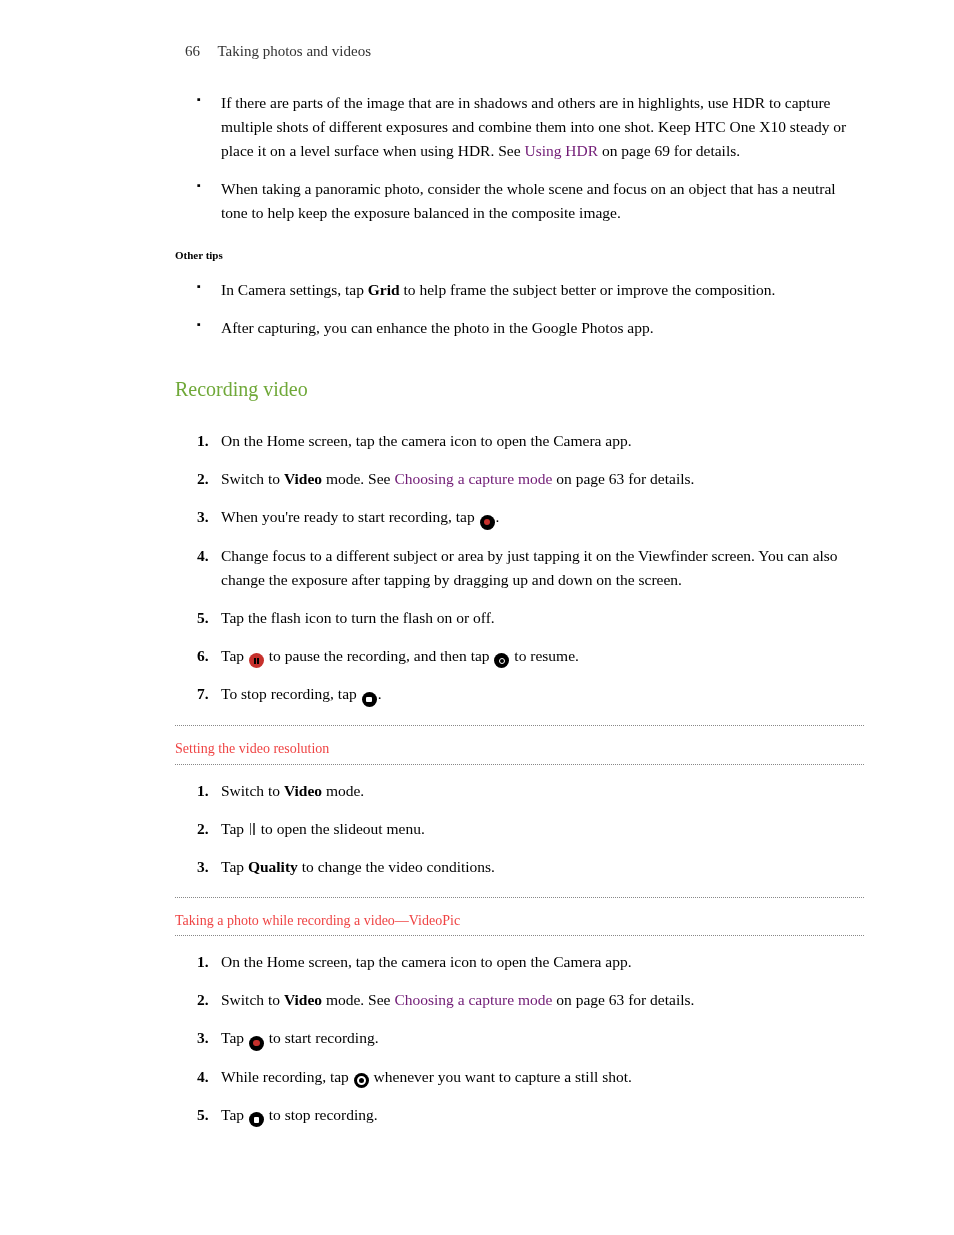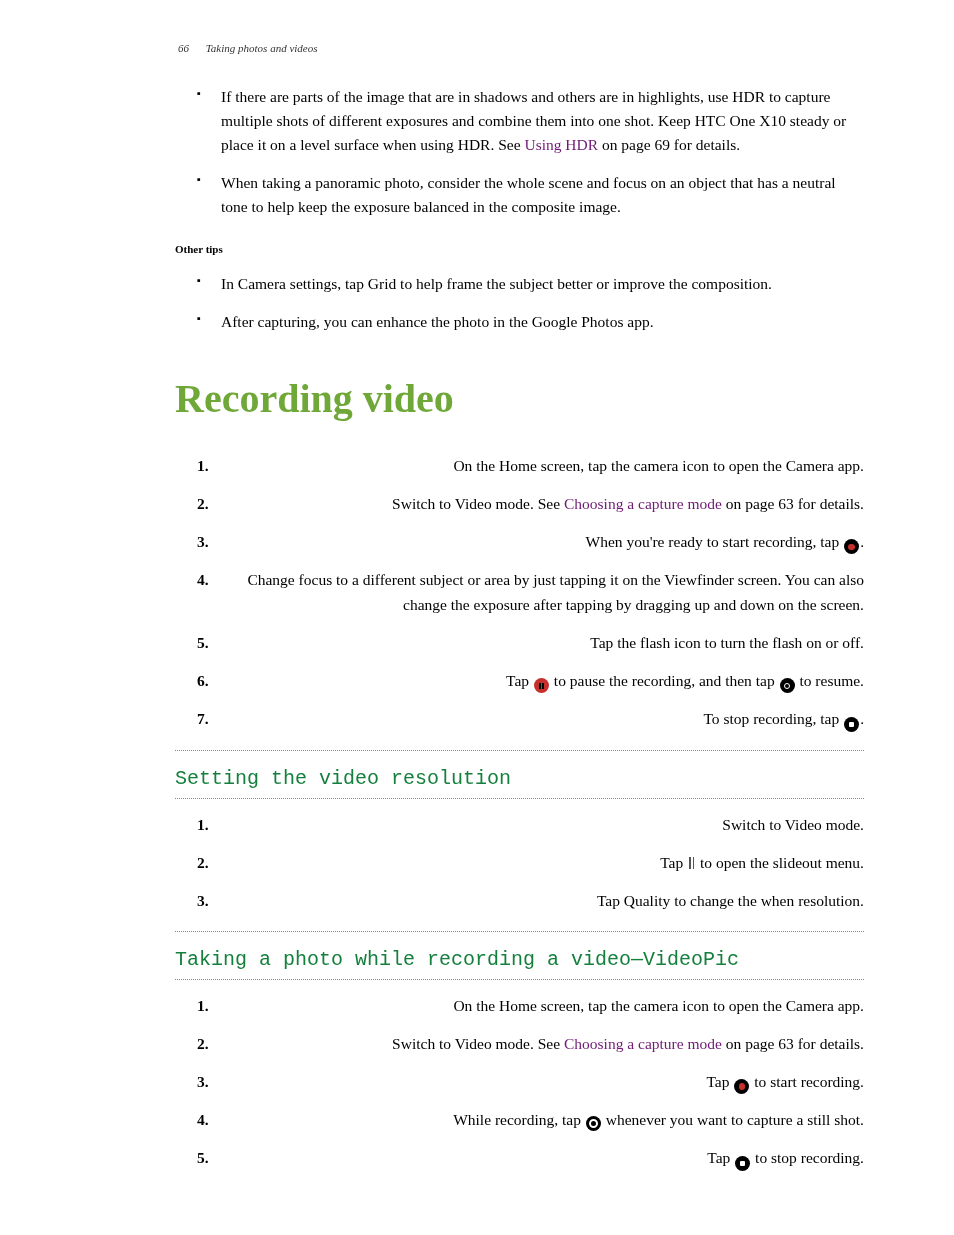--- a/index.html
+++ b/index.html
@@ -7,25 +7,24 @@
     font-size: 15.5px;
     line-height: 1.55;
     color: #000;
     background: #fff;
     margin: 0;
     padding: 40px 90px 60px 175px;
     width: 954px;
     box-sizing: border-box;
   }
   .header {
-    font-size: 11px;
+    font-size: 15px;
     color: #333;
     margin-bottom: 28px;
-    margin-left: 3px;
-    font-style: italic;
+    margin-left: 10px;
   }
   .header .page-num { margin-right: 14px; }
   ul.bullets {
     list-style: none;
     padding-left: 22px;
     margin: 0 0 18px 0;
   }
   ul.bullets li {
     position: relative;
     padding-left: 24px;
@@ -37,21 +36,20 @@
     left: 0;
     top: 0;
     font-size: 11px;
     color: #000;
   }
   ol.steps {
     list-style: none;
     counter-reset: step;
     padding-left: 22px;
     margin: 0 0 18px 0;
-    text-align: right;
   }
   ol.steps li {
     position: relative;
     padding-left: 24px;
     margin-bottom: 14px;
     counter-increment: step;
   }
   ol.steps li::before {
     content: counter(step) ".";
     position: absolute;
@@ -59,30 +57,30 @@
     top: 0;
     font-weight: bold;
   }
   h3.subhead {
     font-size: 11px;
     font-weight: bold;
     margin: 22px 0 14px 0;
   }
   h1.section-title {
     font-family: Georgia, serif;
-    font-size: 40px;
-    font-weight: bold;
+    font-size: 20px;
+    font-weight: normal;
     color: #6fa838;
     margin: 34px 0 24px 0;
   }
   h2.green-sub {
-    font-family: Liberation Mono, monospace;
-    font-size: 20px;
+    font-family: Liberation Serif, serif;
+    font-size: 14px;
     font-weight: normal;
-    color: #15803d;
+    color: #ef4444;
     margin: 4px 0 14px 0;
     padding-top: 8px;
   }
   .dotted-rule {
     border: none;
     border-top: 1px dotted #888;
     margin: 0;
   }
   a.doc-link { color: #701a75; text-decoration: none; }
   .icon {
@@ -103,21 +101,21 @@
     width: 15px; height: 15px; border-radius: 50%;
     background: #c6302c; display: inline-flex;
     align-items: center; justify-content: center; gap: 1.5px;
   }
   .pause-icon span { width: 2px; height: 6px; background: #000; }
   .vbars {
     display: inline-flex; gap: 2px;
     vertical-align: -1px; margin: 0 2px;
   }
   .vbars span { width: 1.5px; height: 12px; background: #555; }
-  b { font-weight: normal; }
+  b { font-weight: bold; }
 </style>
 </head>
 <body>
 
 <div class="header">
   <span class="page-num">66</span>
   <span>Taking photos and videos</span>
 </div>
 
 <ul class="bullets">
@@ -172,21 +170,21 @@
   <li>
     <span>Switch to </span><b>Video</b><span> mode.</span>
   </li>
   <li>
     <span>Tap </span><span class="vbars">
         <span></span>
         <span></span>
       </span><span> to open the slideout menu.</span>
   </li>
   <li>
-    <span>Tap </span><b>Quality</b><span> to change the when resolution.</span>
+    <span>Tap </span><b>Quality</b><span> to change the video conditions.</span>
   </li>
 </ol>
 
 <hr class="dotted-rule">
 <h2 class="green-sub">Taking a photo while recording a video—VideoPic</h2>
 <hr class="dotted-rule" style="margin-top:-10px; margin-bottom:14px;">
 
 <ol class="steps">
   <li>On the Home screen, tap the camera icon to open the Camera app.</li>
   <li>

